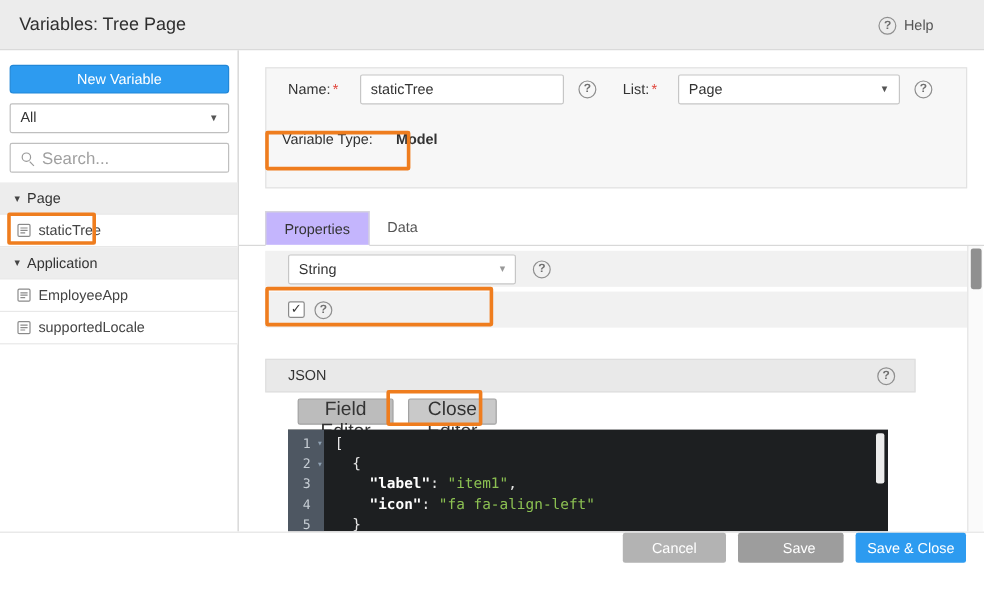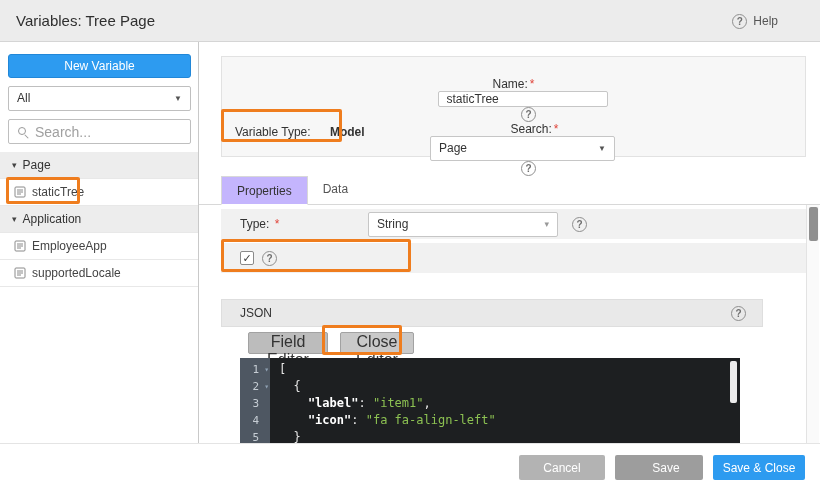--- a/index.html
+++ b/index.html
@@ -26,21 +26,21 @@
   .tree { position:absolute; left:0; top:110px; width:100%; list-style:none; }
   .tree-row { height:27px; display:flex; align-items:center; gap:6px; border-bottom:1px solid #e8e8e8; font-size:12px; color:#444; cursor:pointer; }
   .tree-row.group { background:#ededed; padding-left:12px; color:#333; }
   .tree-row.item { background:#fff; padding-left:14px; }
   .group-caret { font-size:9px; color:#444; }
 
   
   .main { position:absolute; left:199px; top:42px; width:621px; height:401px; background:#fff; overflow:hidden; }
 
   .form-panel { position:absolute; left:22px; top:14px; width:585px; height:101px; background:#f7f7f7; border:1px solid #e2e2e2; }
-  .fp-row1 { margin:20px 0 0 18px; height:26px; display:flex; align-items:center;flex-direction:column; }
+  .fp-row1 { margin:4px 0 0 18px; height:26px; display:flex; align-items:center; }
   .lbl { color:#333; }
   .req { color:#e0443a; margin-left:2px; }
   .fl-name { width:60px; }
   .fl-owner { width:46px; margin-left:22px; }
   .txt-input { width:170px; height:25px; border:1px solid #c6c6c6; border-radius:2px; background:#fff; padding-left:8px; font-size:12px; color:#333; font-family:"Liberation Sans",sans-serif; outline:none; }
   .fp-row1 .qmark { margin-left:12px; }
   .sel { position:relative; height:25px; background:#fff; border:1px solid #c6c6c6; border-radius:2px; line-height:23px; padding-left:8px; color:#333; cursor:pointer; }
   .sel .caret { position:absolute; right:8px; top:0; line-height:23px; font-size:8px; color:#555; }
   .sel-owner { width:185px; }
   .fp-row2 { margin:20px 0 0 13px; height:18px; line-height:18px; }
@@ -75,21 +75,21 @@
   .ed-code { white-space:pre; padding-left:9px; }
   .tok-p { color:#e6e6e6; }
   .tok-k { color:#ffffff; font-weight:bold; }
   .tok-s { color:#8cc152; }
   .ed-scroll { position:absolute; right:3px; top:3px; width:7px; height:42px; background:#ececec; border-radius:2px; cursor:pointer; }
 
   .content-scrollbar { position:absolute; left:607px; top:163px; width:13px; height:238px; background:#fafafa; border-left:1px solid #e3e3e3; cursor:pointer; }
   .content-scrollbar .thumb { margin:2px auto 0; width:9px; height:34px; background:#909090; border-radius:2px; cursor:pointer; }
 
   
-  .footer { position:absolute; left:0; top:443px; width:820px; height:48px; background:#fff; border-top:1px solid #e4e4e4; display:flex; align-items:center; justify-content:flex-end; gap:10px; padding-right:15px; }
+  .footer { position:absolute; left:0; top:443px; width:820px; height:48px; background:#fff; border-top:1px solid #e4e4e4; display:flex; align-items:flex-start; justify-content:flex-end; gap:10px; padding-right:15px; }
   .fbtn { height:25px; border:none; border-radius:2px; color:#fff; font-size:12px; font-family:"Liberation Sans",sans-serif; cursor:pointer; }
   .btn-cancel { width:86px; background:#b3b3b3; }
   .btn-save { width:88px; background:#9d9d9d;padding-left:14px; }
   .btn-saveclose { width:92px; background:#2d9bf0; }
 
   
   .annot { position:absolute; border:3px solid #ef7d1e; border-radius:2px; pointer-events:none; z-index:50; }
   .a-statictree { left:6px; top:177px; width:74px; height:27px; }
   .a-vartype { left:221px; top:109px; width:121px; height:33px; }
   .a-islist { left:221px; top:239px; width:190px; height:33px; }
@@ -154,40 +154,39 @@
     </ul>
   </div>
 
   <div class="main">
 
     <div class="form-panel">
       <div class="fp-row1">
         <span class="lbl fl-name"><span>Name:</span><span class="req">*</span></span>
         <input class="txt-input" type="text" value="staticTree" style="">
         <span class="qmark">?</span>
-        <span class="lbl fl-owner"><span>Search:</span><span class="req">*</span></span>
+        <span class="lbl fl-owner"><span>List:</span><span class="req">*</span></span>
         <div class="sel sel-owner">
           <span>Page</span>
           <span class="caret">▼</span>
         </div>
         <span class="qmark">?</span>
       </div>
       <div class="fp-row2">
         <span>Variable Type:</span>
         <span class="vt-value">Model</span>
       </div>
     </div>
 
     <div class="tabs">
       <div class="tab active">Properties</div>
       <div class="tab">Data</div>
     </div>
 
     <div class="prop-row row-type">
-      <span class="lbl prop-lbl"><span>Type:</span> <span class="req">*</span></span>
       <div class="sel sel-string">
         <span>String</span>
         <span class="caret">▾</span>
       </div>
       <span class="qmark">?</span>
     </div>
 
     <div class="prop-row row-islist">
       <span class="checkbox"><span>✓</span></span>
       <span class="qmark">?</span>

